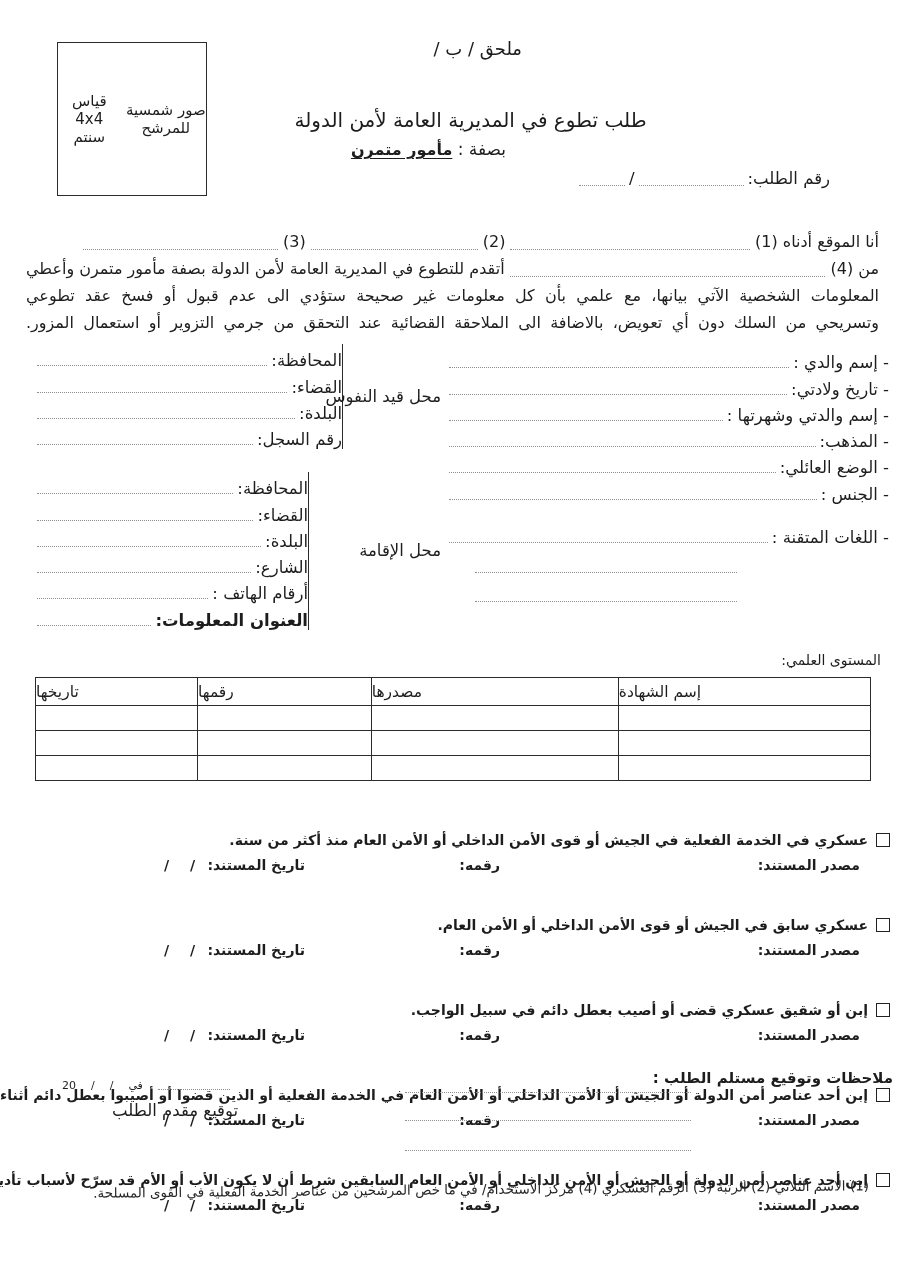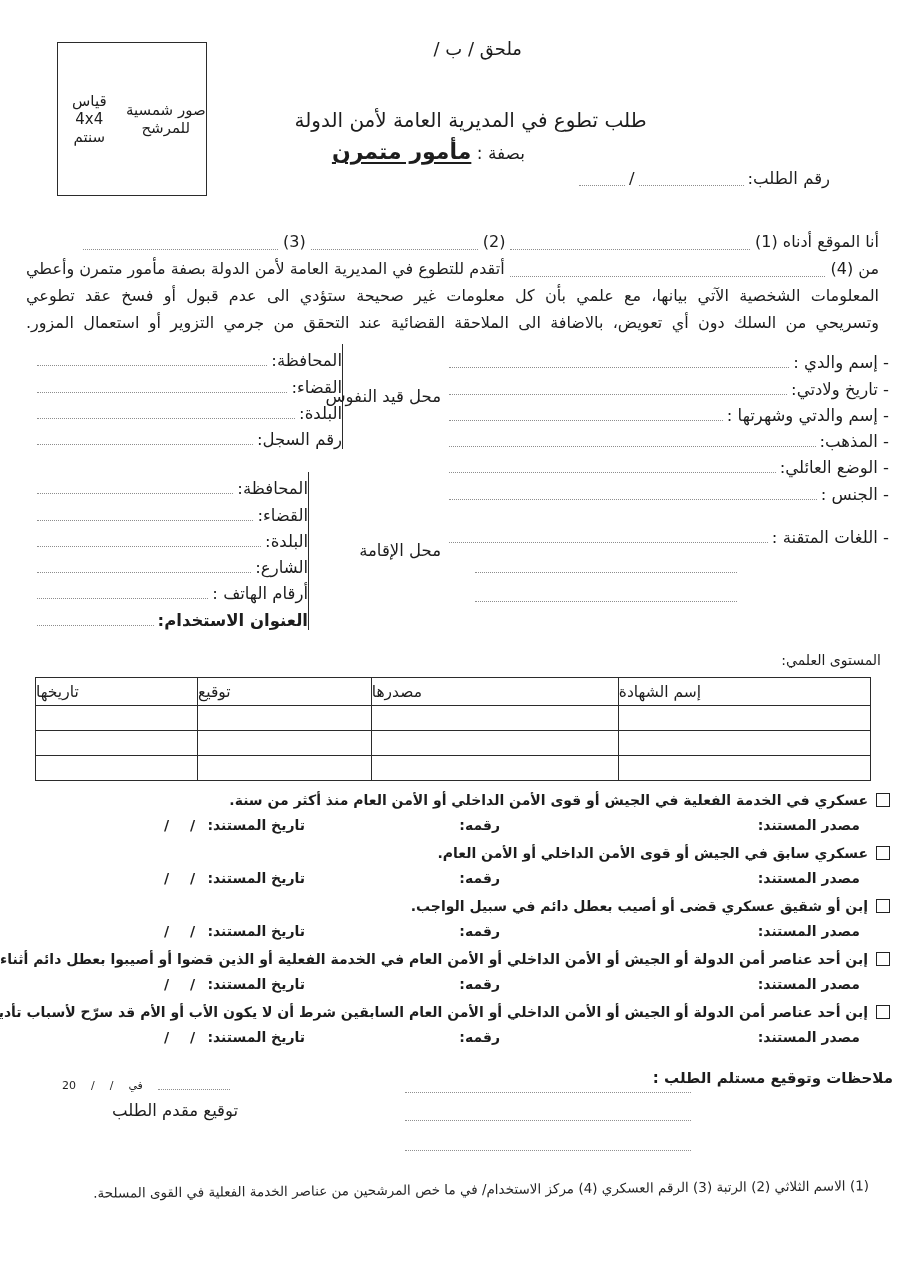--- a/index.html
+++ b/index.html
@@ -10,21 +10,21 @@
   .nowrap{white-space:nowrap}
   .bold{font-weight:bold}
   
   .dots{border-bottom:1.2px dotted #8d8d8d;align-self:flex-end;}
   
   .appendix{position:absolute;top:38px;right:383px;font-size:18px;}
   .photo-box{position:absolute;top:42px;left:57px;width:148px;height:152px;border:1.6px solid #2b2b2b;
     display:flex;flex-direction:row;justify-content:center;align-items:center;gap:5px;font-size:15px;text-align:center;}
   .form-title{position:absolute;top:108px;left:0;right:0;text-align:center;font-size:20px;transform:translateX(18px);}
   .capacity{position:absolute;top:139px;left:0;right:0;text-align:center;font-size:17px;transform:translateX(-24px);}
-  .capacity .cap-val{font-weight:bold;font-size:22px;text-decoration:underline;text-underline-offset:3px;margin-top:44px;}
+  .capacity .cap-val{font-weight:bold;font-size:16px;text-decoration:underline;text-underline-offset:3px;margin-top:44px;}
   .request-line{position:absolute;top:169px;right:75px;display:flex;align-items:flex-end;font-size:16.5px;}
   .request-line .dots{height:15px;margin:0 4px 2px 4px;}
   .w105{width:105px}.w46{width:46px}
   
   .intro{position:absolute;top:228px;right:26px;left:26px;font-size:16px;line-height:27px;}
   .iline{display:flex;align-items:flex-end;height:27px;}
   .iline .dots{height:18px;margin:0 5px 5px 5px;}
   .g215{flex:215 1 0}.g150{flex:150 1 0}.g175{flex:175 1 0}.gfill{flex:1 1 0}
   .pad-end{padding-left:52px;}
   .just{text-align:justify;text-align-last:justify;height:27px;overflow:hidden;}
@@ -45,21 +45,21 @@
   .grp-fields{flex:1;}
   
   .edu-label{position:absolute;top:652px;right:24px;font-size:14px;margin-left:43px;}
   table.edu{position:absolute;top:677px;left:35px;width:836px;border-collapse:collapse;font-size:15.5px;}
   table.edu th,table.edu td{border:1.4px solid #2b2b2b;text-align:left;padding:0;}
   table.edu th{height:27px;font-weight:normal;}
   table.edu td{height:24px;}
   .c1{width:30.2%}.c2{width:29.6%}.c3{width:20.8%}.c4{width:19.4%}
   
   .cbx-section{position:absolute;top:791px;right:15px;left:18px;}
-  .cbx-item{margin-bottom:8px;}
+  .cbx-item{margin-bottom:8px;margin-top:40px;}
   .cbx-line1{display:flex;gap:8px;align-items:flex-start;font-weight:bold;font-size:14px;line-height:19px;white-space:nowrap;}
   .box{width:12px;height:12px;border:1.5px solid #222;margin-top:2px;flex:0 0 auto;}
   .cbx-line2{position:relative;height:19px;margin-top:7px;font-weight:bold;font-size:14px;}
   .cbx-line2 .src{position:absolute;right:30px;}
   .cbx-line2 .num{position:absolute;right:390px;}
   .cbx-line2 .dat{position:absolute;right:585px;}
   .cbx-line2 .sls{position:absolute;right:695px;direction:ltr;word-spacing:16px;}
   
   .notes-label{position:absolute;top:1069px;right:12px;font-weight:bold;font-size:15px;}
   .fdot{position:absolute;left:405px;width:286px;border-bottom:1.2px dotted #909090;height:14px;}
@@ -186,33 +186,33 @@
       </div>
       <div class="frow">
         <span class="lbl">الشارع:</span>
           <span class="dots"></span>
       </div>
       <div class="frow">
         <span class="lbl">أرقام الهاتف :</span>
           <span class="dots"></span>
       </div>
       <div class="frow">
-        <span class="lbl bold">العنوان الاستخدام:</span>
+        <span class="lbl bold">العنوان المعلومات:</span>
           <span class="dots"></span>
       </div>
     </div>
   </div>
 
   <div class="edu-label">المستوى العلمي:</div>
   <table class="edu">
     <thead>
       <tr>
         <th class="c1">إسم الشهادة</th>
         <th class="c2">مصدرها</th>
-        <th class="c3">توقيع</th>
+        <th class="c3">رقمها</th>
         <th class="c4">تاريخها</th>
       </tr>
     </thead>
     <tbody>
       <tr>
           <td></td>
           <td></td>
           <td></td>
           <td></td>
         </tr>

